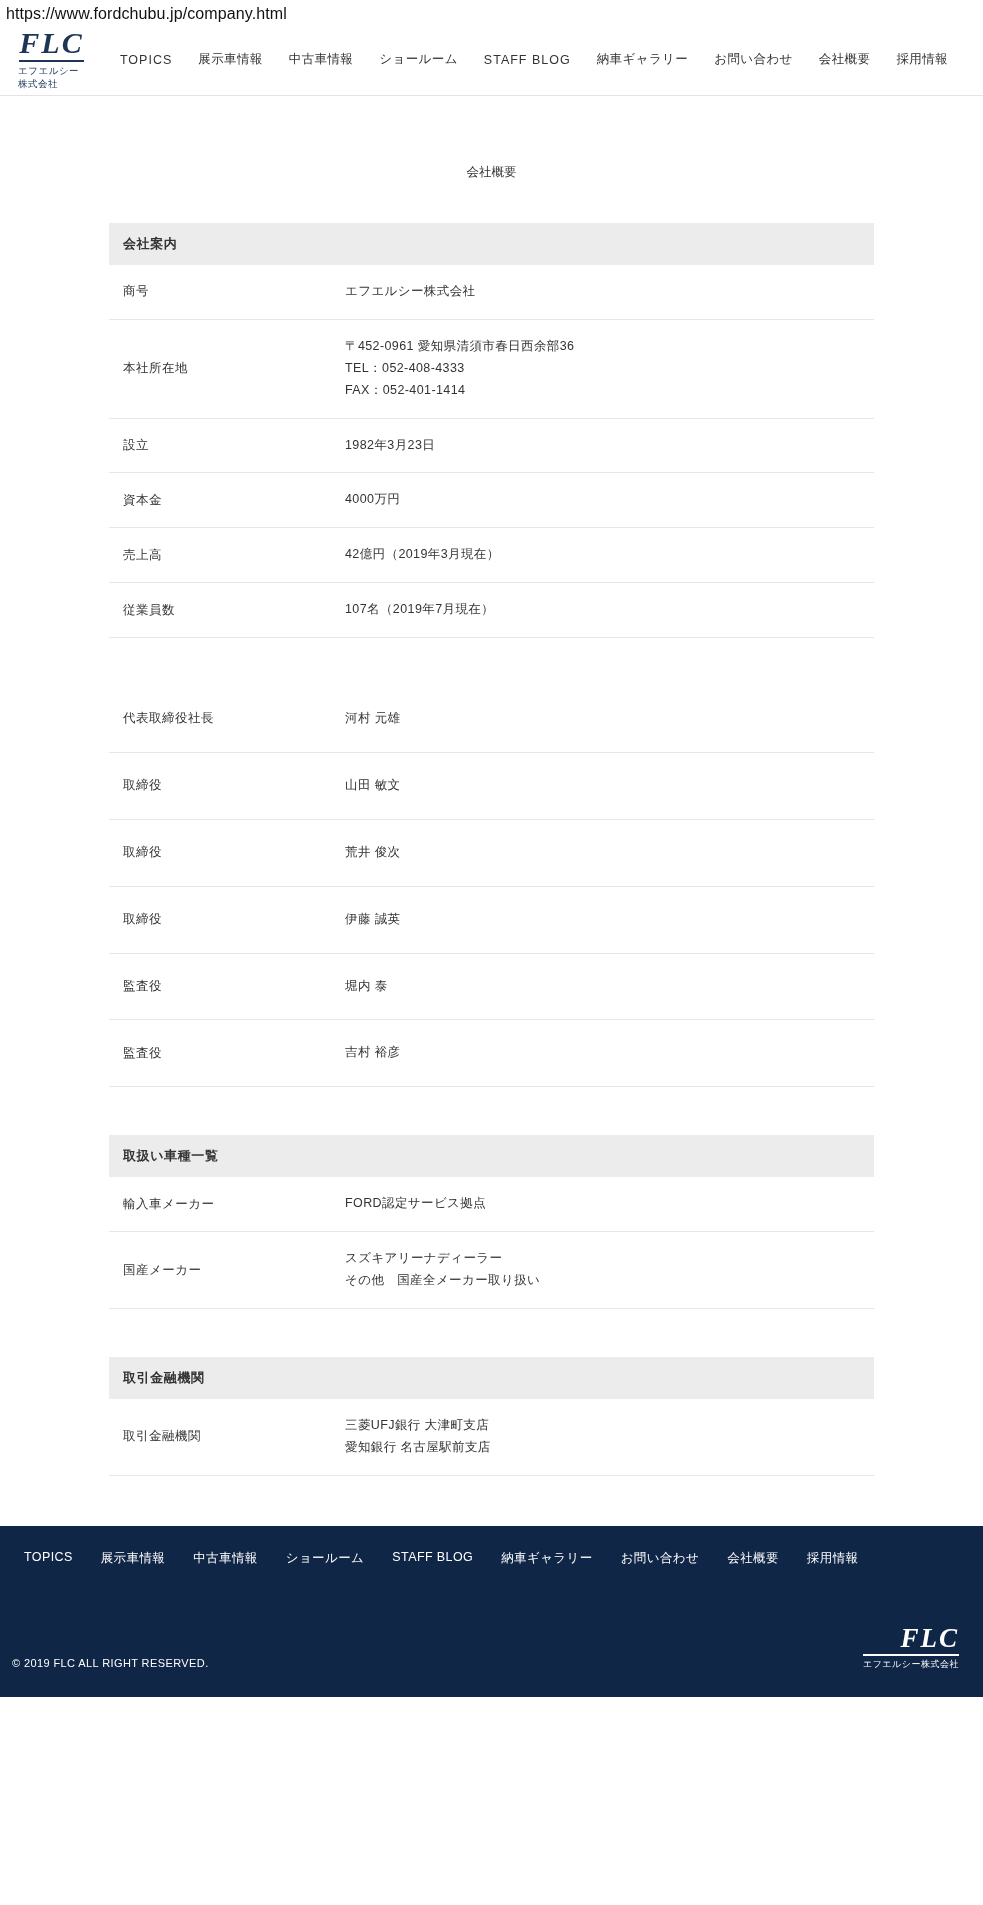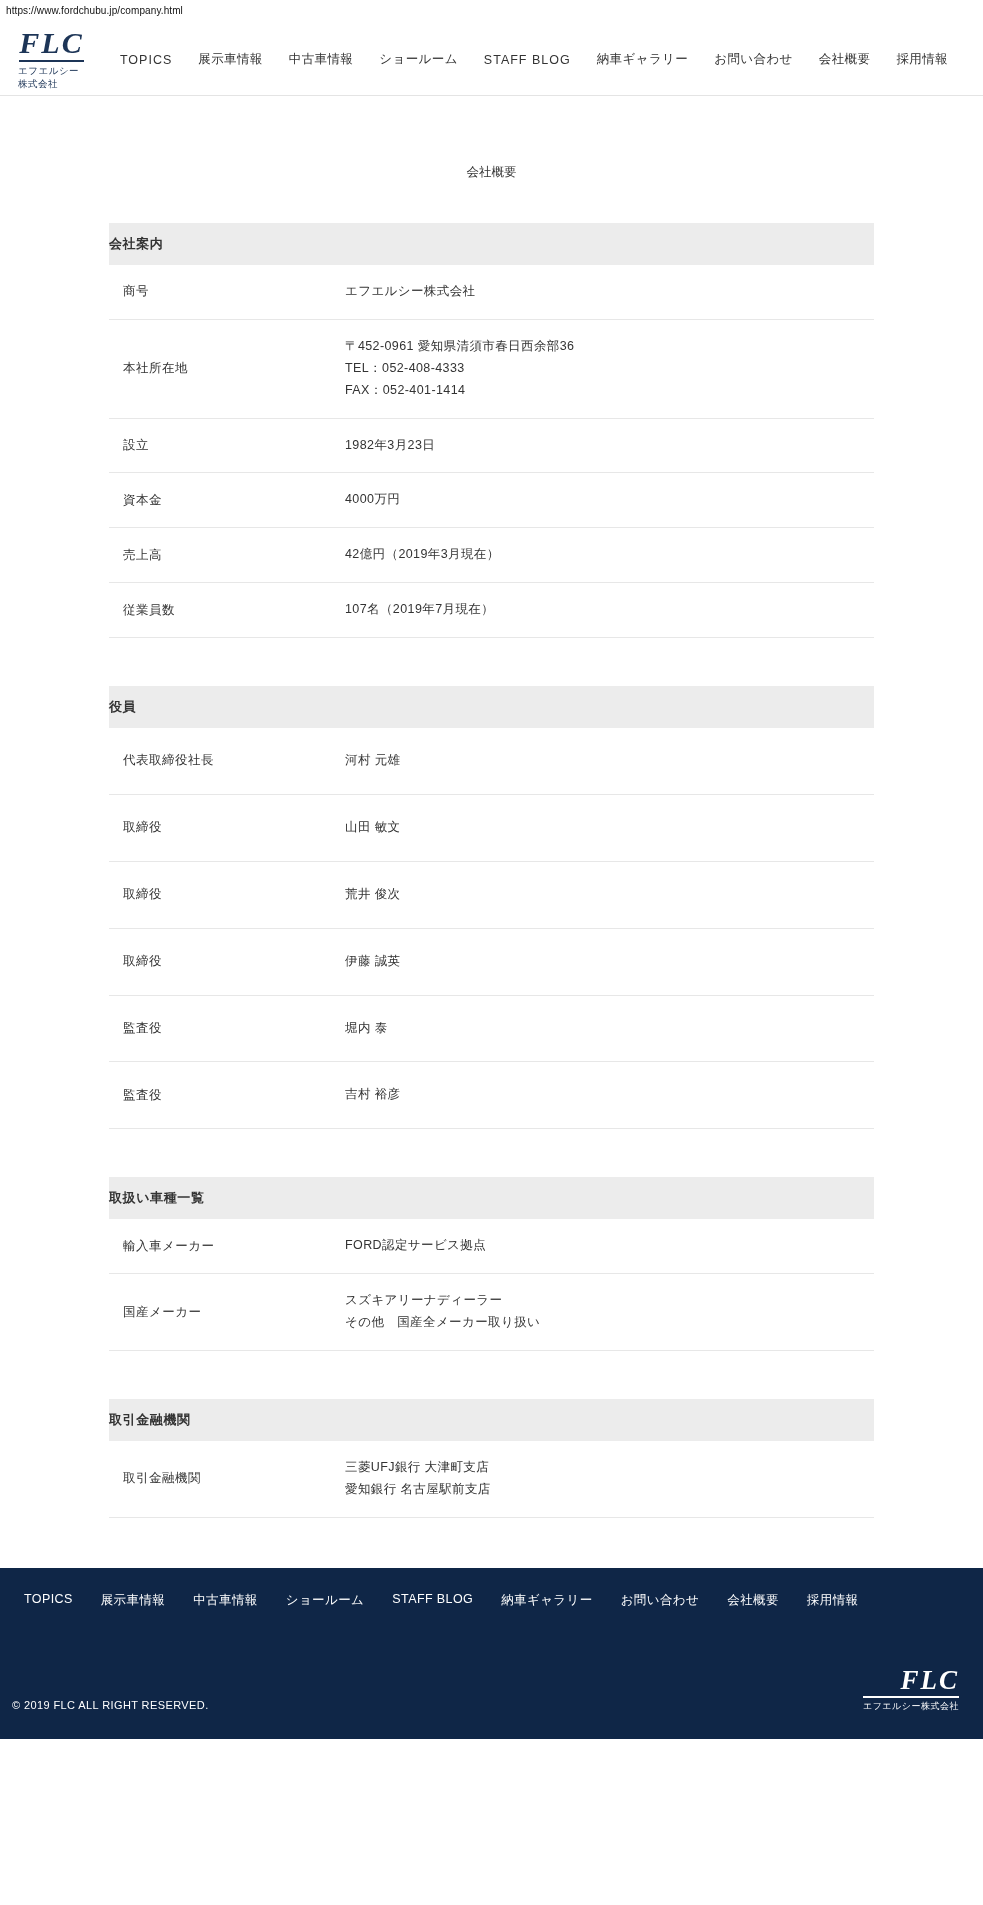--- a/index.html
+++ b/index.html
@@ -9,21 +9,21 @@
     background: #ffffff;
     font-family: "Liberation Sans", "DejaVu Sans", sans-serif;
     color: #333;
   }
   body {
     width: 983px;
   }
   
   .urlbar {
     height: 24px;
-    font-size: 10px;
+    font-size: 16px;
     color: #111;
     padding: 5px 0 0 6px;
     background: #fff;
     letter-spacing: 0.1px;
   }
   
   .site-header {
     height: 72px;
     border-bottom: 1px solid #e4e4e4;
     display: flex;
@@ -96,21 +96,21 @@
     width: 765px;
     margin: 0 auto;
     padding-top: 42px;
   }
   .section { margin-bottom: 48px; }
   .section-head {
     background: #ececec;
     font-size: 13px;
     font-weight: bold;
     color: #333;
-    padding: 12px 0;
+    padding: 12px 14px;
     letter-spacing: 0.6px;
   }
   table.spec {
     width: 100%;
     border-collapse: collapse;
     font-size: 12.5px;
   }
   table.spec tr { border-bottom: 1px solid #e7e7e7; }
   table.spec th {
     width: 222px;
@@ -250,21 +250,20 @@
         </tr>
         <tr>
           <th>従業員数</th>
           <td>107名（2019年7月現在）</td>
         </tr>
       </tbody>
     </table>
   </section>
 
   <section class="section">
-    <div class="section-head">役員</div>
     <table class="spec roster">
       <tbody>
         <tr>
           <th>代表取締役社長</th>
           <td>河村 元雄</td>
         </tr>
         <tr>
           <th>取締役</th>
           <td>山田 敏文</td>
         </tr>

